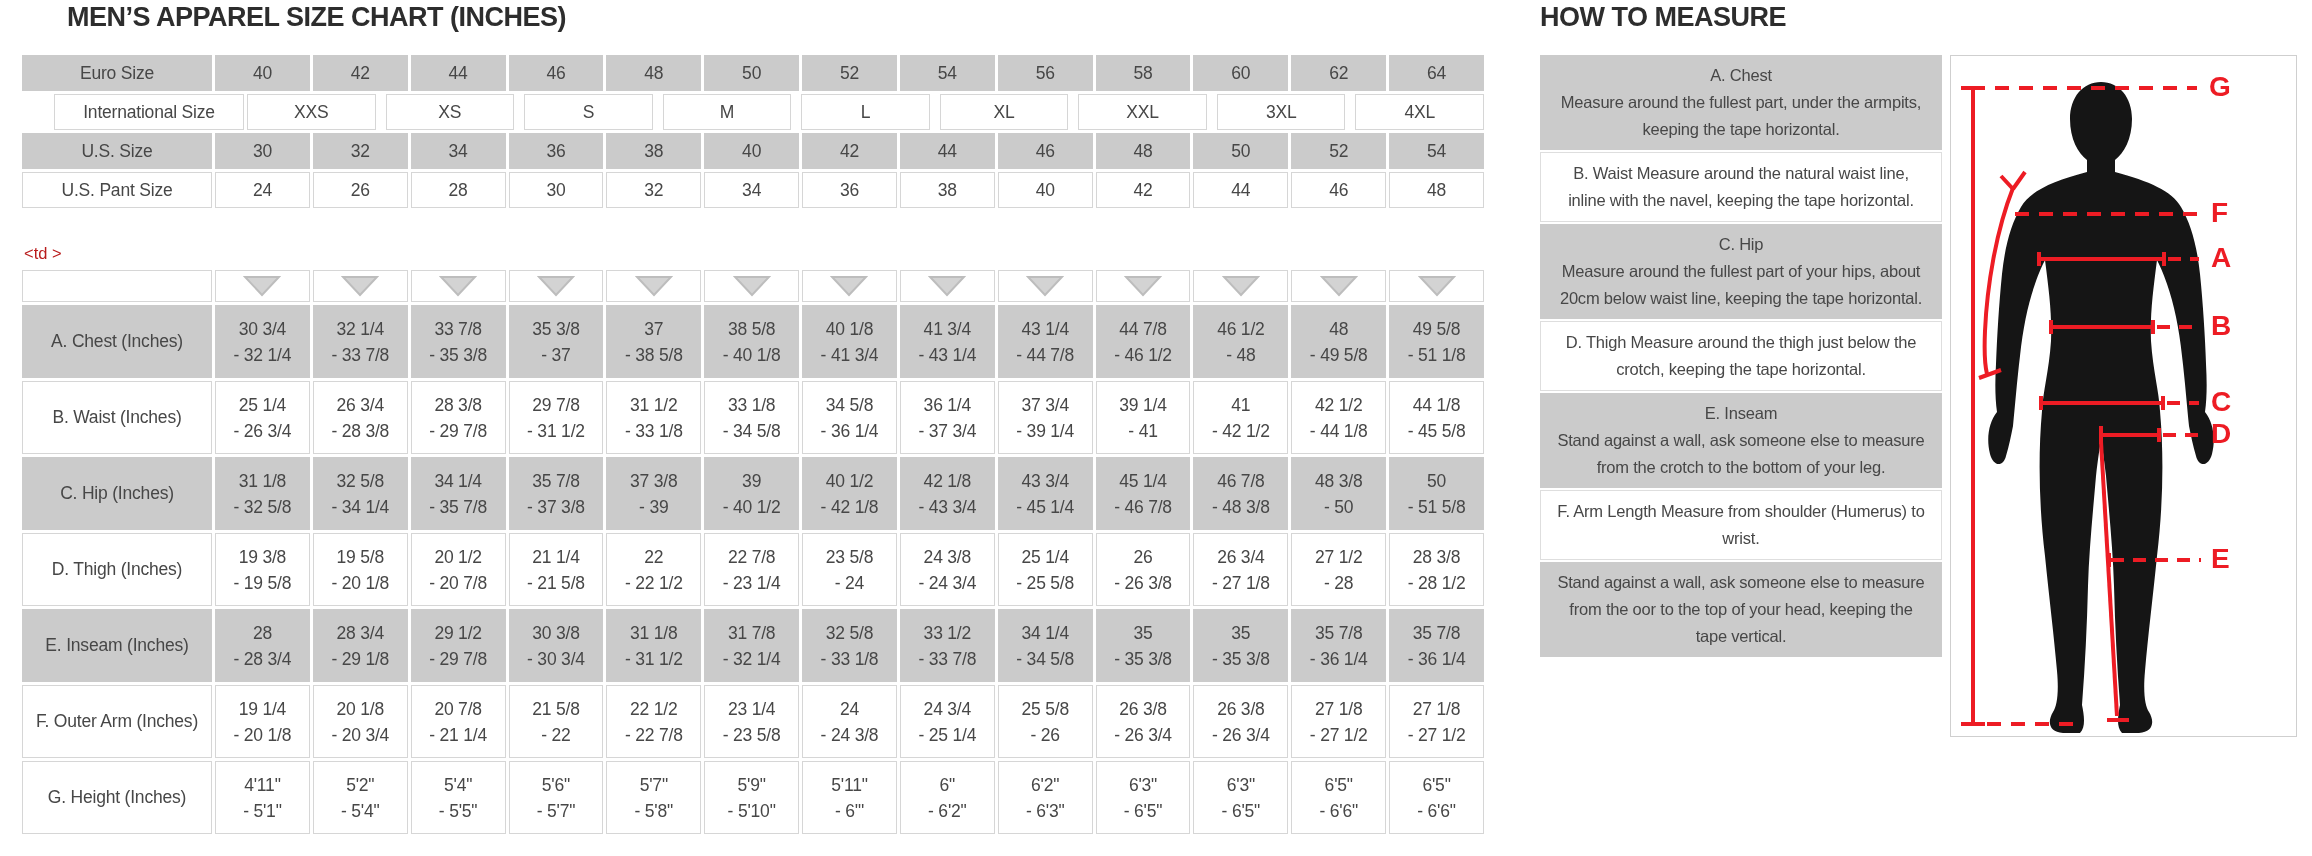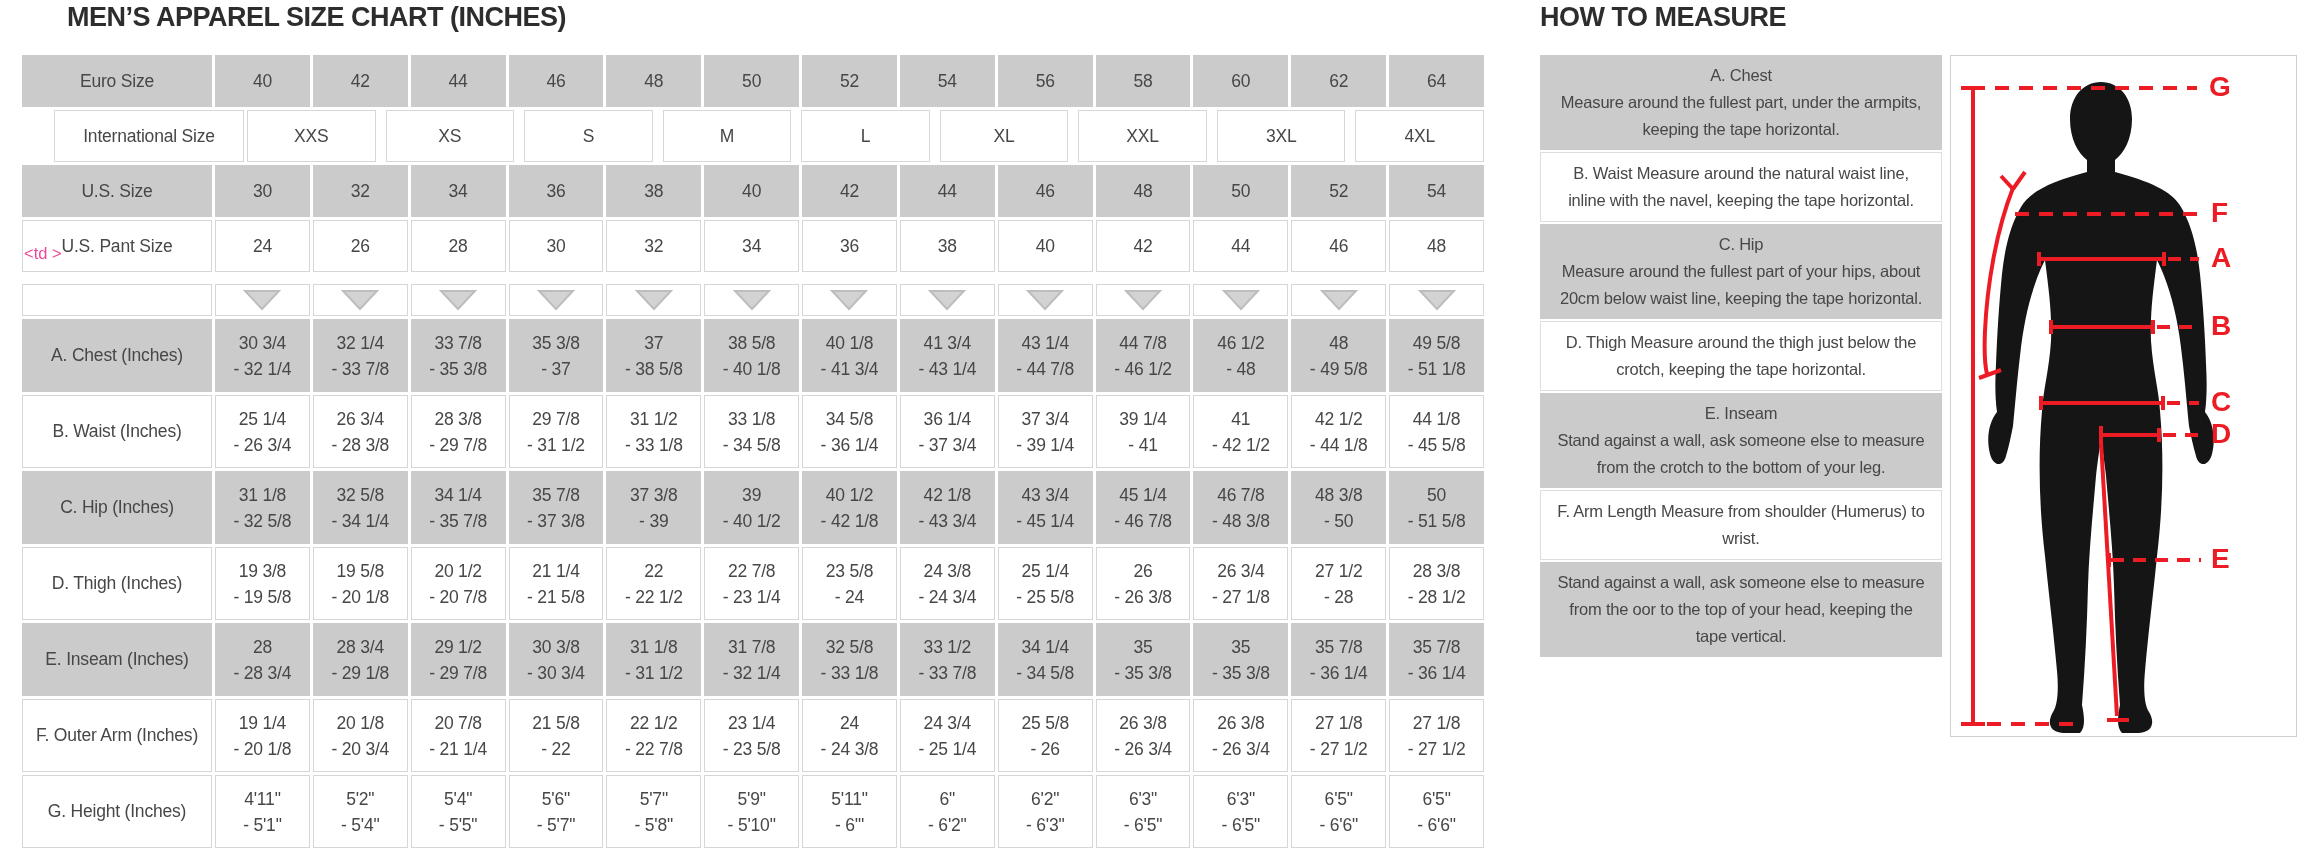--- a/index.html
+++ b/index.html
@@ -11,37 +11,37 @@
   }
   .section-title{
     position:absolute;top:2px;font-size:27px;font-weight:700;color:#2d2d2d;
     letter-spacing:-0.5px;white-space:nowrap;
   }
   #chart-title{left:22px;margin-left:45px;}
   #howto-title{left:1540px;}
 
   
   #size-header-table{position:absolute;left:22px;top:55px;width:1462px;}
-  #measurement-table{position:absolute;left:22px;top:284px;width:1462px;}
-  .trow{display:grid;grid-template-columns:190px repeat(13,1fr);gap:3px;margin-bottom:3px;height:52px;}
+  #measurement-table{position:absolute;left:22px;top:270px;width:1462px;}
+  .trow{display:grid;grid-template-columns:190px repeat(13,1fr);gap:3px;margin-bottom:3px;height:36px;}
   .trow.span-row{grid-template-columns:190px 1fr;padding-left:32px;}
   .span-grid{display:grid;grid-template-columns:repeat(9,1fr);gap:10px;}
   .trow.tri-row{height:32px;}
   .trow.mrow{height:73px;}
   .cell{
     display:flex;align-items:center;justify-content:center;
     font-size:17.5px;color:#474747;letter-spacing:-0.2px;text-align:center;
   }
   .cell.gray{background:#cbcbcb;}
   .cell.white{background:#ffffff;border:1px solid #d6d6d6;}
   .mcell{white-space:pre-line;line-height:26px;}
   .tri-icon{display:inline-flex;width:38px;height:22px;}
   .tri-icon svg{width:100%;height:100%;}
 
-  #stray-markup{position:absolute;left:24px;top:244px;font-size:16.5px;color:#ec4899;}
+  #stray-markup{position:absolute;left:24px;top:244px;font-size:16.5px;color:#b91c1c;}
 
   
   #how-to-list{position:absolute;left:1540px;top:55px;width:402px;}
   .hitem{
     text-align:center;font-size:16.5px;line-height:27px;color:#474747;
     padding:7px 13px;margin-bottom:2px;letter-spacing:-0.2px;
   }
   .hitem.gray{background:#cbcbcb;}
   .hitem.white{background:#ffffff;border:1px solid #dedede;}
   .hhead{font-size:16.5px;}

